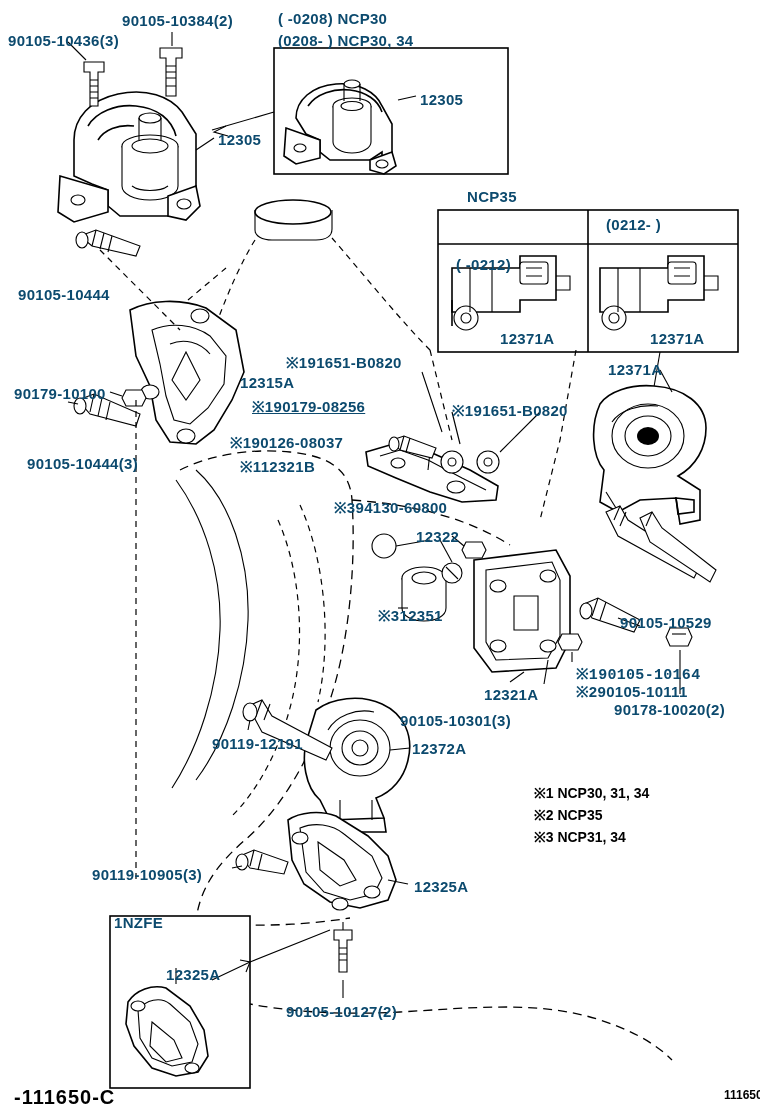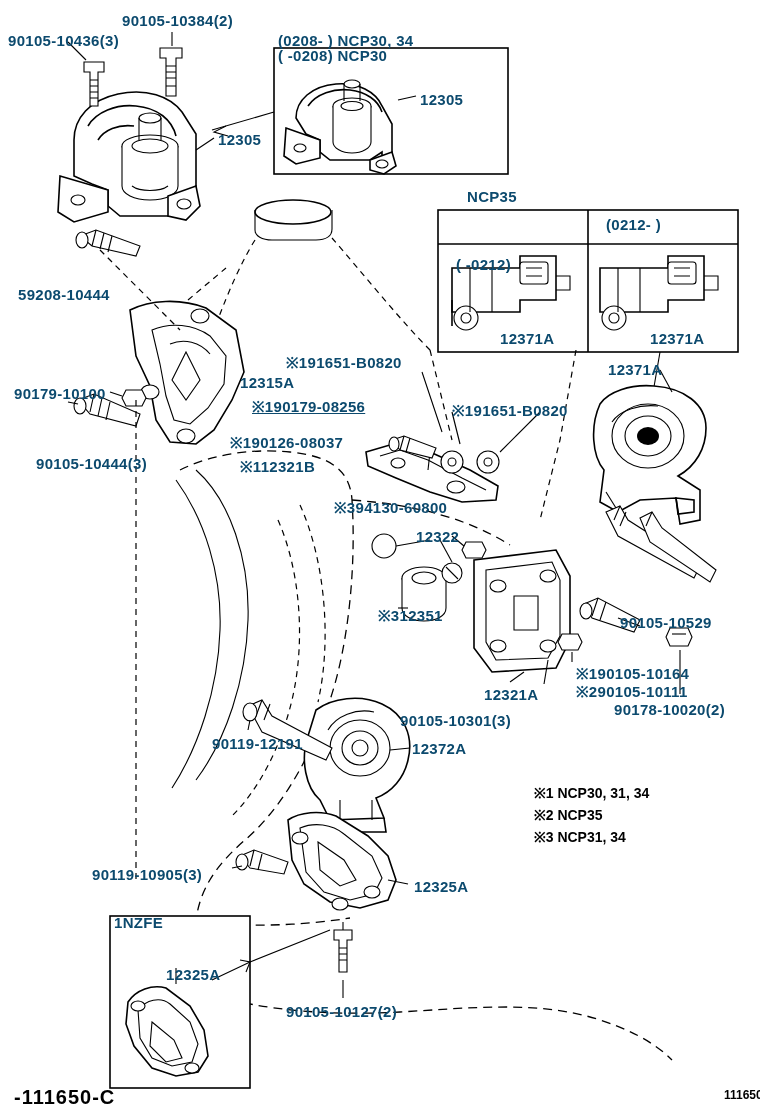--- a/index.html
+++ b/index.html
@@ -351,44 +351,44 @@
     <path class="ld" d="M240 960 L250 962 L246 972"></path>
 
     <path class="ld" d="M176 968 L176 984"></path>
   </svg>
 
   <div class="lbl" style="left:8px; top:32px;">90105-10436(3)</div>
   <div class="lbl" style="left:122px; top:12px;">90105-10384(2)</div>
   <div class="lbl" style="left:218px; top:131px;">12305</div>
   <div class="lbl" style="left:420px; top:91px;">12305</div>
 
-  <div class="lbl" style="left:278px; top:10px;margin-top:37px;">(      -0208) NCP30</div>
+  <div class="lbl" style="left:278px; top:10px;">(      -0208) NCP30</div>
   <div class="lbl" style="left:278px; top:32px;">(0208-      ) NCP30, 34</div>
 
   <div class="lbl" style="left:442px; top:188px;margin-left:25px;">NCP35</div>
   <div class="lbl" style="left:456px; top:216px;margin-top:40px;">(      -0212)</div>
   <div class="lbl" style="left:606px; top:216px;">(0212-      )</div>
   <div class="lbl" style="left:500px; top:330px;">12371A</div>
   <div class="lbl" style="left:650px; top:330px;">12371A</div>
 
-  <div class="lbl" style="left:18px; top:286px;">59208-10444</div>
+  <div class="lbl" style="left:18px; top:286px;">90105-10444</div>
   <div class="lbl" style="left:14px; top:385px;">90179-10100</div>
   <div class="lbl" style="left:240px; top:374px;">12315A</div>
-  <div class="lbl" style="left:36px; top:455px;">90105-10444(3)</div>
+  <div class="lbl" style="left:27px; top:455px;">90105-10444(3)</div>
   <div class="lbl" style="left:252px; top:396px;text-decoration:underline;">※190179-08256</div>
   <div class="lbl" style="left:230px; top:432px;">※190126-08037</div>
   <div class="lbl" style="left:240px; top:456px;">※112321B</div>
   <div class="lbl" style="left:286px; top:352px;">※191651-B0820</div>
   <div class="lbl" style="left:452px; top:400px;">※191651-B0820</div>
   <div class="lbl" style="left:608px; top:361px;">12371A</div>
   <div class="lbl" style="left:334px; top:497px;">※394130-60800</div>
   <div class="lbl" style="left:416px; top:528px;">12322</div>
   <div class="lbl" style="left:378px; top:605px;">※312351</div>
   <div class="lbl" style="left:620px; top:614px;">90105-10529</div>
-  <div class="lbl" style="left:576px; top:663px;">※190105-10164</div>
+  <div class="lbl" style="left:576px; top:663px;font-family:Liberation Mono, monospace;">※190105-10164</div>
   <div class="lbl" style="left:576px; top:681px;">※290105-10111</div>
   <div class="lbl" style="left:614px; top:701px;">90178-10020(2)</div>
   <div class="lbl" style="left:484px; top:686px;">12321A</div>
   <div class="lbl" style="left:400px; top:712px;">90105-10301(3)</div>
   <div class="lbl" style="left:212px; top:735px;">90119-12191</div>
   <div class="lbl" style="left:412px; top:740px;">12372A</div>
   <div class="lbl" style="left:92px; top:866px;">90119-10905(3)</div>
   <div class="lbl" style="left:414px; top:878px;">12325A</div>
   <div class="lbl" style="left:286px; top:1003px;">90105-10127(2)</div>
 

